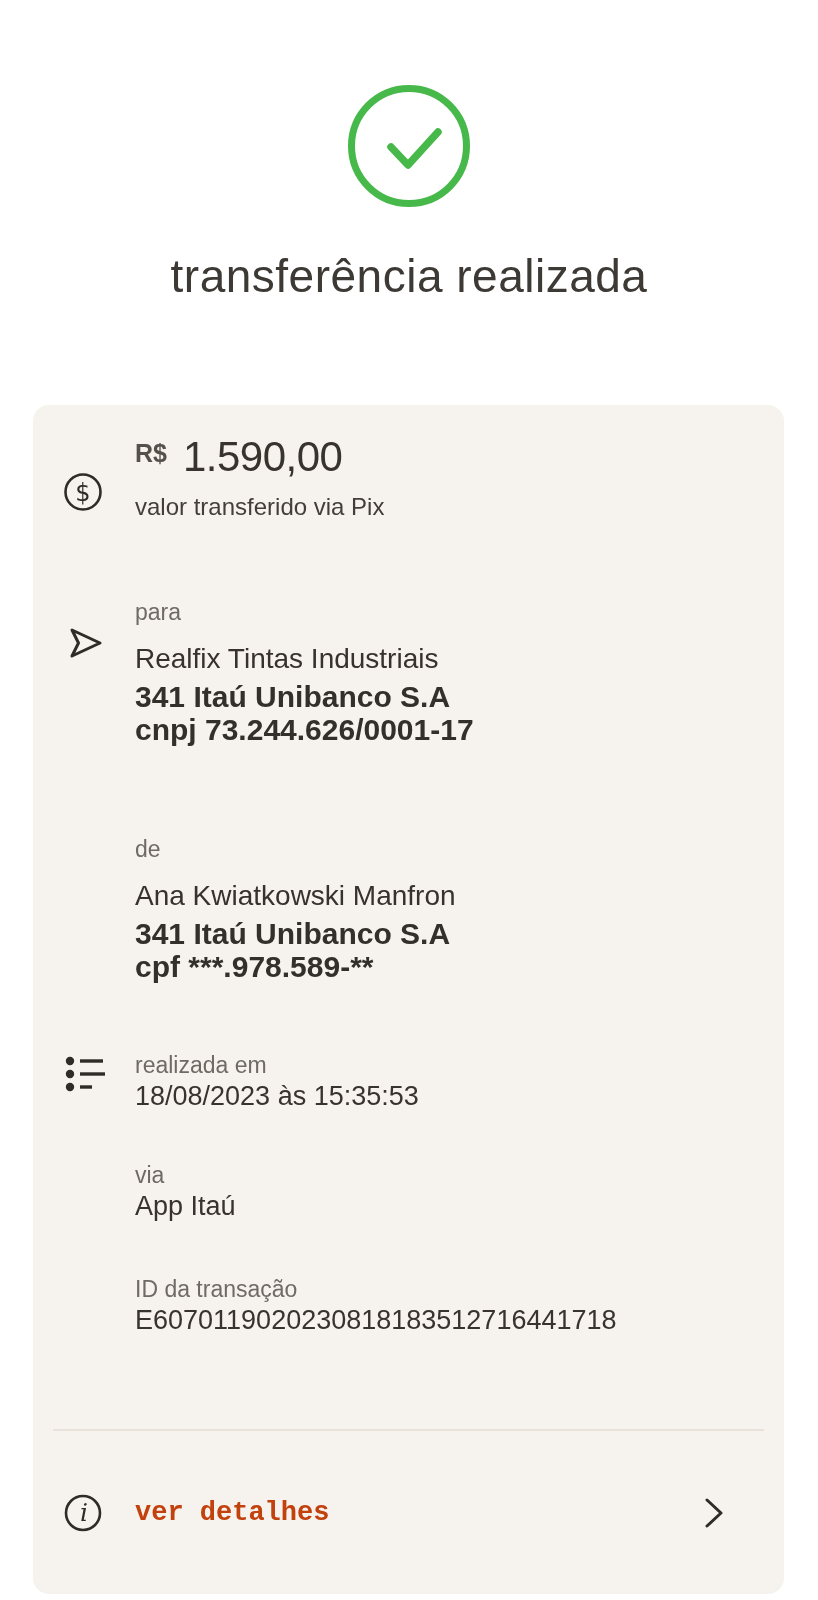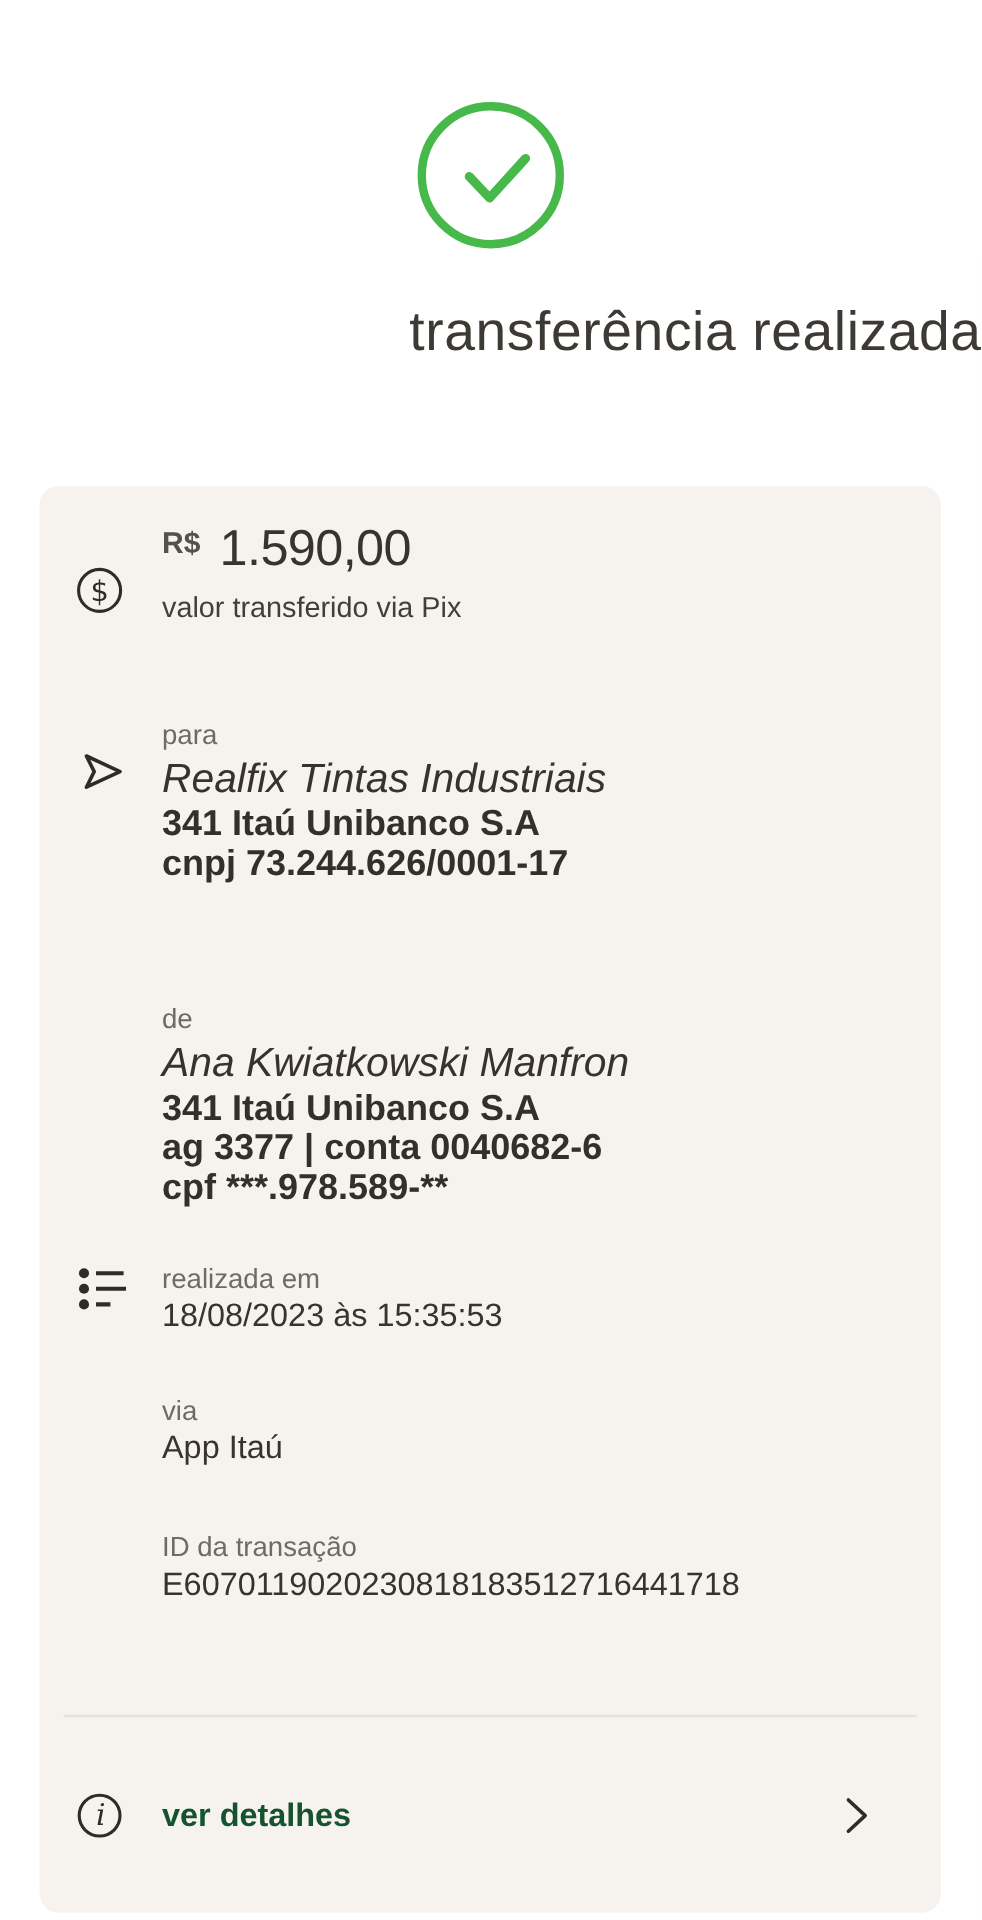--- a/index.html
+++ b/index.html
@@ -4,21 +4,21 @@
 <style>
   * { margin:0; padding:0; box-sizing:border-box; }
   html,body { background:#ffffff; }
   .page {
     position:relative; width:818px; height:1600px; background:#ffffff;
     font-family:"Liberation Sans","DejaVu Sans",sans-serif; color:#3a352f;
     overflow:hidden;
   }
   .success-wrap { width:124px; height:124px; margin:84px auto 0; }
   .page-title {
-    margin-top:40px; text-align:right; font-size:46px; font-weight:400;
+    margin-top:40px; text-align:center; font-size:46px; font-weight:400;
     color:#3d3935; line-height:57px; letter-spacing:0.5px;
   }
   .card {
     position:absolute; left:33px; top:405px; width:751px; height:1189px;
     background:#f6f2ee; border-radius:16px;
   }
   .icon { position:absolute; }
   .icon-money  { left:29px; top:66px;  width:42px; height:42px; }
   .icon-send   { left:27px; top:214px; width:48px; height:48px; }
   .icon-list   { left:30px; top:648px; width:44px; height:44px; }
@@ -27,31 +27,31 @@
   .currency { font-size:25px; font-weight:bold; color:#55504a; margin-top:8px; margin-right:16px; }
   .amount-value { font-size:42px; font-weight:500; color:#38332d; letter-spacing:-0.5px; line-height:52px; }
   .amount-caption { margin-top:10px; font-size:24px; color:#433e38; }
   .block { position:absolute; left:102px; }
   .block-recipient { top:193px; }
   .block-sender    { top:430px; }
   .block-datetime  { top:646px; }
   .block-via       { top:756px; }
   .block-txid      { top:870px; }
   .field-label { font-size:23px; color:#6f6a64; line-height:28px; }
-  .party-name  { font-size:34px; color:#37322d; line-height:42px; margin-top:2px;font-style:italic; }
+  .party-name  { font-size:28px; color:#37322d; line-height:42px; margin-top:12px; }
   .detail-bold { font-size:30px; font-weight:bold; color:#33302b; line-height:33px; }
   .detail-bold:first-of-type { margin-top:3px; }
   .field-value { font-size:27px; color:#38332d; line-height:34px;text-align:right; }
   .divider { position:absolute; left:20px; right:20px; top:1024px; height:2px; background:#e8e2db; }
   .details-row {
     position:absolute; left:30px; right:30px; top:1076px; height:64px;
     display:flex; align-items:center; cursor:pointer;
   }
   .icon-info { width:40px; height:40px; flex:0 0 auto; }
-  .details-label { margin-left:32px; font-size:27px; font-weight:bold; color:#14532d; }
+  .details-label { margin-left:32px; font-size:27px; font-weight:bold; color:#c2410c;font-family:Liberation Mono, monospace; }
   .icon-chevron { margin-left:auto; margin-right:29px; width:22px; height:36px; flex:0 0 auto; }
   svg { display:block; }
 </style>
 </head>
 <body>
 
 <div class="page">
 
   <div class="success-wrap">
     <svg width="124" height="124" viewBox="0 0 124 124">
@@ -89,21 +89,20 @@
       <div class="field-label">para</div>
       <div class="party-name">Realfix Tintas Industriais</div>
       <div class="detail-bold">341 Itaú Unibanco S.A</div>
       <div class="detail-bold">cnpj 73.244.626/0001-17</div>
     </div>
 
     <div class="block block-sender">
       <div class="field-label">de</div>
       <div class="party-name">Ana Kwiatkowski Manfron</div>
       <div class="detail-bold">341 Itaú Unibanco S.A</div>
-      <div class="detail-bold">ag 3377 | conta 0040682-6</div>
       <div class="detail-bold">cpf ***.978.589-**</div>
     </div>
 
     <div class="icon icon-list">
       <svg width="44" height="44" viewBox="0 0 44 44">
         <circle cx="7" cy="8" r="4.2" fill="#2f2b26"></circle>
         <line x1="17" y1="8" x2="40" y2="8" stroke="#2f2b26" stroke-width="3.4"></line>
         <circle cx="7" cy="21" r="4.2" fill="#2f2b26"></circle>
         <line x1="17" y1="21" x2="42" y2="21" stroke="#2f2b26" stroke-width="3.4"></line>
         <circle cx="7" cy="34" r="4.2" fill="#2f2b26"></circle>

